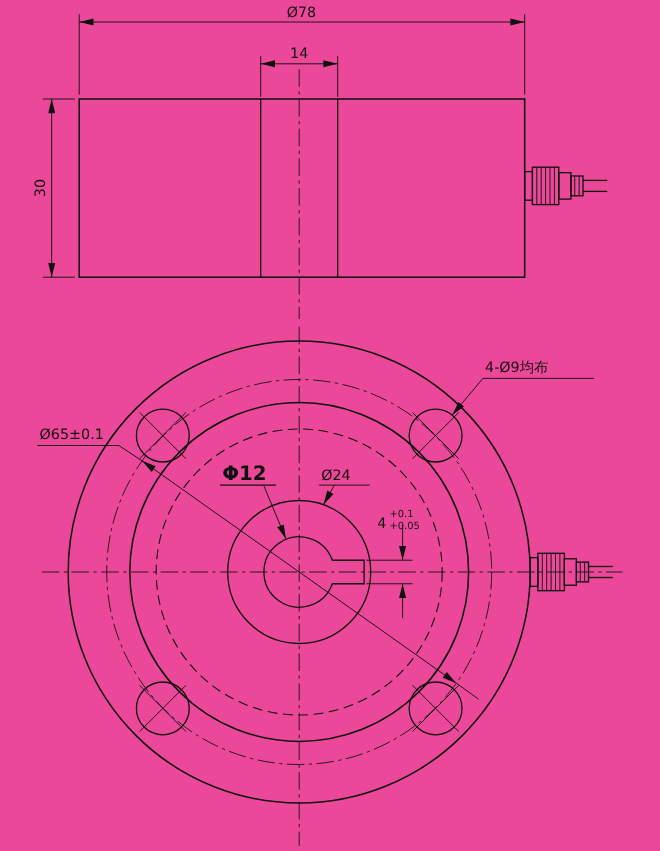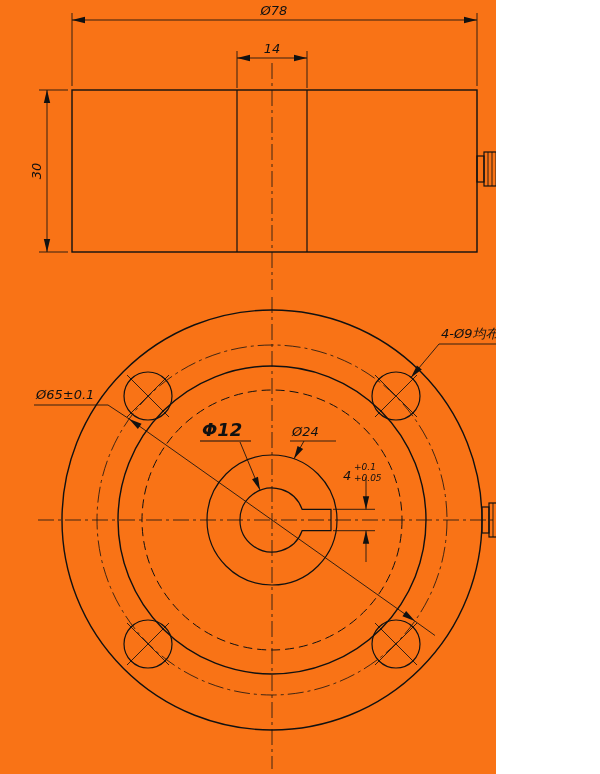--- a/index.html
+++ b/index.html
@@ -1,17 +1,17 @@
 <!DOCTYPE html>
 <html><head>
 <meta charset="utf-8">
 <style>
   html,body{margin:0;padding:0;background:#ffffff;}
-  .sheet{width:496px;height:774px;background:#f97316;position:relative;overflow:hidden;
-         font-family:"Liberation Sans",sans-serif;font-style:italic;}
+  .sheet{width:600px;height:774px;background:#ec4899;position:relative;overflow:hidden;
+         font-family:"Liberation Sans",sans-serif;}
   svg{display:block;}
   svg text{fill:#111111;font-family:"DejaVu Sans","Liberation Sans",sans-serif;}
   .dim{font-size:13px;}
   .dim-small{font-size:9px;}
   .dim-big{font-size:18px;font-weight:bold;}
   .outline{stroke:#111111;stroke-width:1.4;fill:none;}
   .med{stroke:#111111;stroke-width:1.2;fill:none;}
   .thin{stroke:#111111;stroke-width:0.85;fill:none;}
   .cl{stroke:#111111;stroke-width:0.8;fill:none;stroke-dasharray:16 4 3 4;}
   .hid{stroke:#111111;stroke-width:1;fill:none;stroke-dasharray:9 5;}

